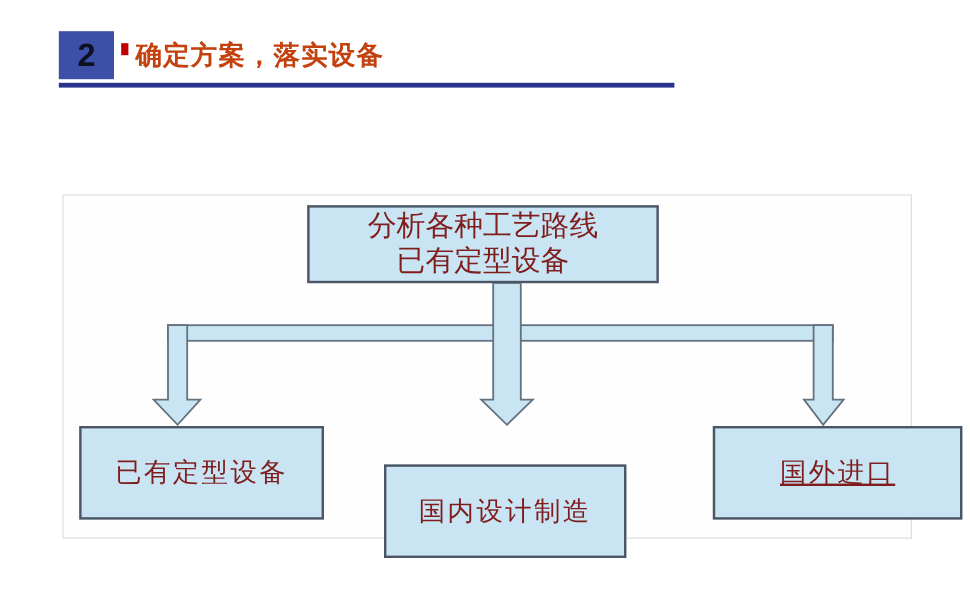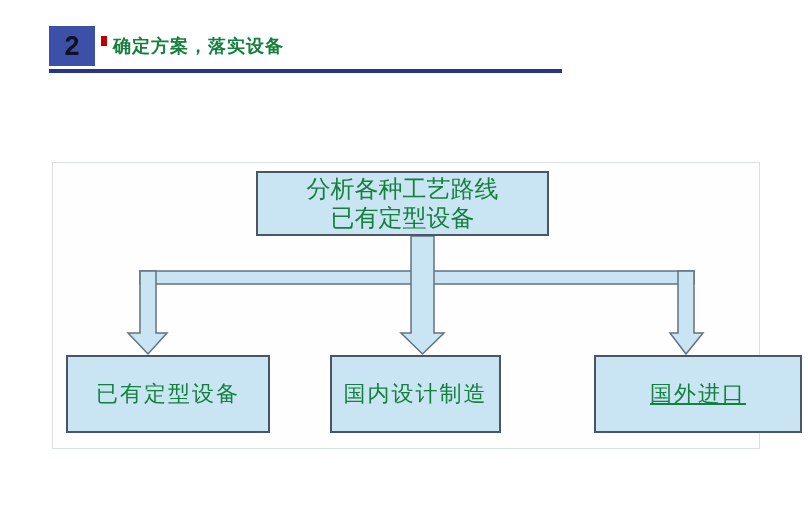--- a/index.html
+++ b/index.html
@@ -17,49 +17,49 @@
     display:flex;align-items:center;justify-content:center;
     font-size:27px;font-weight:bold;
   }
   .red-mark{
     position:absolute;left:101px;top:36px;width:6px;height:10px;
     background:#C00000;
   }
   .slide-title{
     position:absolute;left:113px;top:26px;height:40px;
     display:flex;align-items:center;
-    font-size:18px;font-weight:bold;color:#15803d;
+    font-size:22px;font-weight:bold;color:#c2410c;
     letter-spacing:1px;white-space:nowrap;
   }
   .header-rule{
     position:absolute;left:49px;top:69px;width:513px;height:4px;
     background:#27348B;
   }
 
   
   .panel{
     position:absolute;left:52px;top:162px;width:708px;height:287px;
     background:#fefefe;border:1px solid #dadfdf;box-sizing:border-box;
   }
   .connector-svg{position:absolute;left:0;top:0;width:708px;height:287px;}
 
   .node{
     position:absolute;box-sizing:border-box;
     background:#C9E5F4;border:2px solid #4B5563;
     display:flex;align-items:center;justify-content:center;
     font-family:"Liberation Serif","DejaVu Serif",serif;
-    color:#15803d;text-align:center;
+    color:#7f1d1d;text-align:center;
   }
   .node-root{
     left:203px;top:8px;width:293px;height:65px;
     font-size:24px;line-height:29px;flex-direction:column;
   }
   .node-leaf{top:192px;height:78px;font-size:22px;letter-spacing:2px;}
   .leaf-0{left:13px;width:204px;}
-  .leaf-1{left:277px;width:171px;}
+  .leaf-1{left:267px;width:202px;margin-top:32px;}
   .leaf-2{left:541px;width:208px;text-decoration:underline;}
 </style>
 </head>
 <body>
 
 <div class="slide">
 
   <div class="num-box">
     <span>2</span>
   </div>

